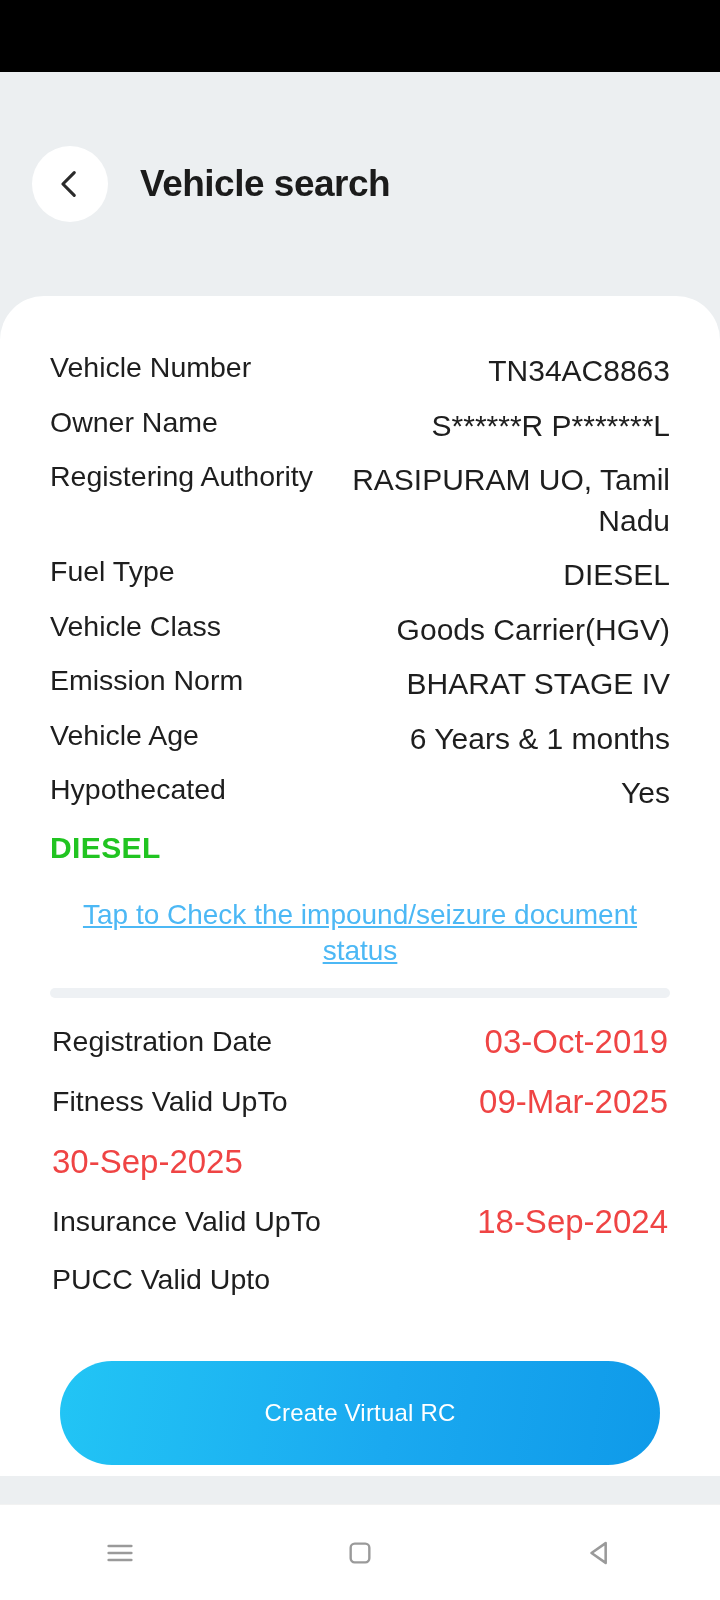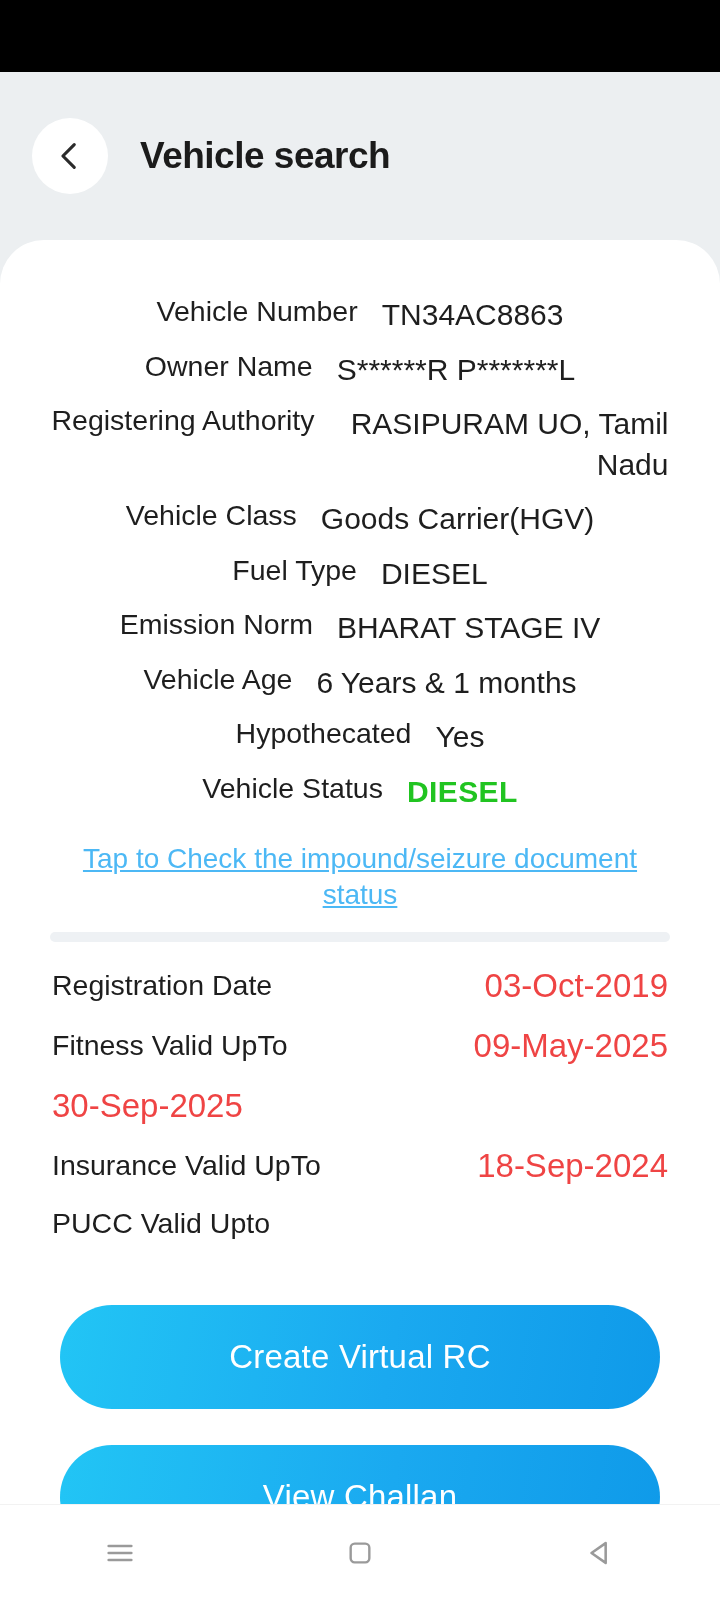--- a/index.html
+++ b/index.html
@@ -6,21 +6,21 @@
   html, body {
     width:720px; height:1600px;
     font-family:"Liberation Sans", sans-serif;
     background:#ffffff;
     overflow:hidden;
   }
   .phone {
     position:relative;
     width:720px; height:1600px;
     background:#eceff1;
-    display:flex; flex-direction:column;
+    display:flex; flex-direction:column;gap:28px;
   }
   .status-bar {
     height:72px;
     background:#000000;
     flex:0 0 auto;
   }
   .header {
     height:168px;
     flex:0 0 auto;
     display:flex;
@@ -47,21 +47,21 @@
     flex:1 1 auto;
     background:#ffffff;
     border-top-left-radius:44px;
     border-top-right-radius:44px;
     padding:48px 50px 0 50px;
     overflow:hidden;
   }
   .row {
     display:flex;
     align-items:flex-start;
-    justify-content:center;
+    justify-content:space-between;
     padding:7px 0;
     gap:24px;
   }
   .row .label {
     font-size:28.5px;
     color:#1e1e1e;
     white-space:nowrap;
   }
   .row .value {
     font-size:30px;
@@ -105,21 +105,21 @@
     align-items:center;
     gap:36px;
   }
   .cta {
     width:600px; height:104px;
     border:none;
     border-radius:52px;
     background:linear-gradient(100deg,#22c5f5 0%,#1aa9f0 55%,#0f9ae9 100%);
     color:#ffffff;
     font-family:"Liberation Sans", sans-serif;
-    font-size:33px;
+    font-size:24px;
     letter-spacing:0.2px;
     display:flex; align-items:center; justify-content:center;
   }
   .nav-bar {
     height:96px;
     flex:0 0 auto;
     background:#ffffff;
     display:flex;
     align-items:center;
     justify-content:space-around;
@@ -153,55 +153,54 @@
     </div>
     <div class="row">
       <span class="label">Owner Name</span>
       <span class="value">S******R P*******L</span>
     </div>
     <div class="row">
       <span class="label">Registering Authority</span>
       <span class="value" style="max-width:330px;">RASIPURAM UO, Tamil Nadu</span>
     </div>
     <div class="row">
+      <span class="label">Fuel Type</span>
+      <span class="value">DIESEL</span>
+    </div>
+    <div class="row">
       <span class="label">Vehicle Class</span>
       <span class="value">Goods Carrier(HGV)</span>
     </div>
     <div class="row">
-      <span class="label">Fuel Type</span>
-      <span class="value">DIESEL</span>
-    </div>
-    <div class="row">
       <span class="label">Emission Norm</span>
       <span class="value">BHARAT STAGE IV</span>
     </div>
     <div class="row">
       <span class="label">Vehicle Age</span>
       <span class="value">6 Years  &amp; 1 months</span>
     </div>
     <div class="row">
       <span class="label">Hypothecated</span>
       <span class="value">Yes</span>
     </div>
     <div class="row">
-      <span class="label">Vehicle Status</span>
       <span class="value status-active">DIESEL</span>
     </div>
 
     <a class="impound-link">Tap to Check the impound/seizure document status</a>
 
     <div class="divider"></div>
 
     <div class="date-row">
       <span class="label">Registration Date</span>
       <span class="value">03-Oct-2019</span>
     </div>
     <div class="date-row">
       <span class="label">Fitness Valid UpTo</span>
-      <span class="value">09-May-2025</span>
+      <span class="value">09-Mar-2025</span>
     </div>
     <div class="date-row">
       <span class="value">30-Sep-2025</span>
     </div>
     <div class="date-row">
       <span class="label">Insurance Valid UpTo</span>
       <span class="value">18-Sep-2024</span>
     </div>
     <div class="date-row">
       <span class="label">PUCC Valid Upto</span>

